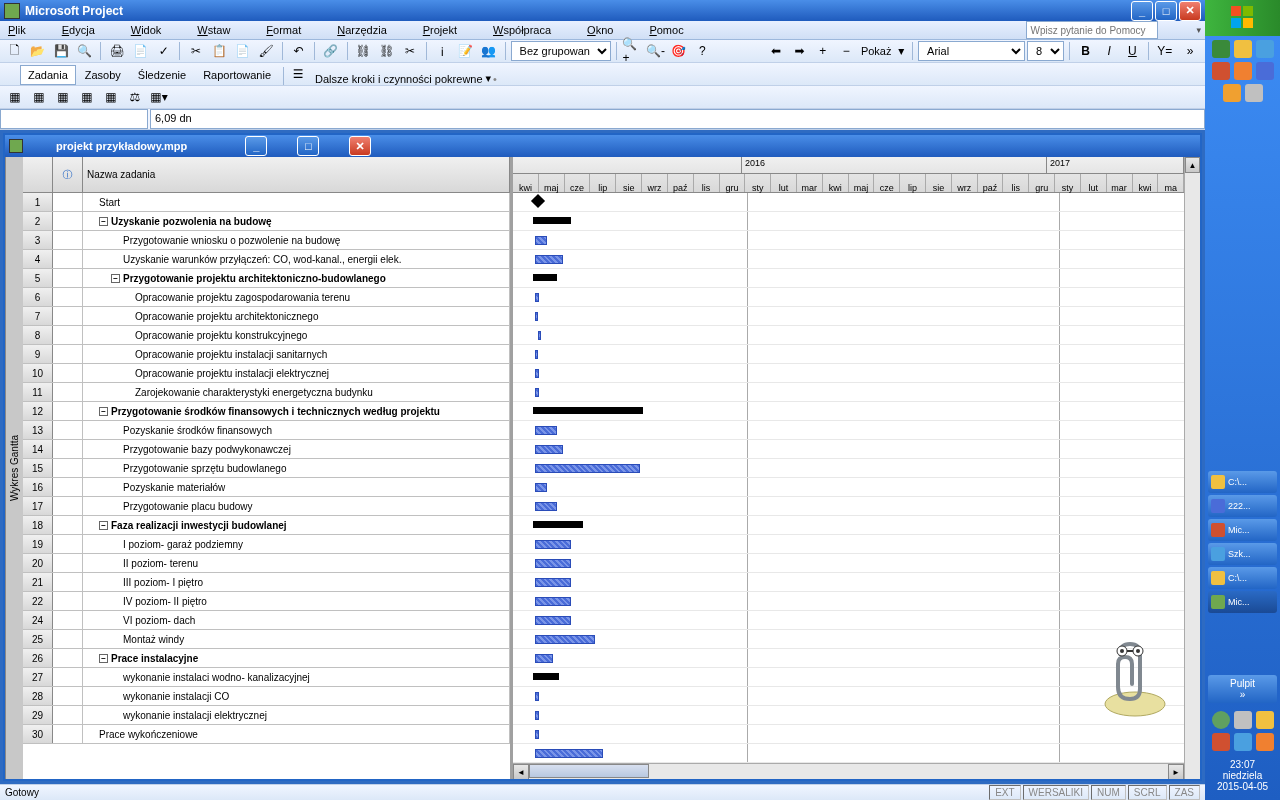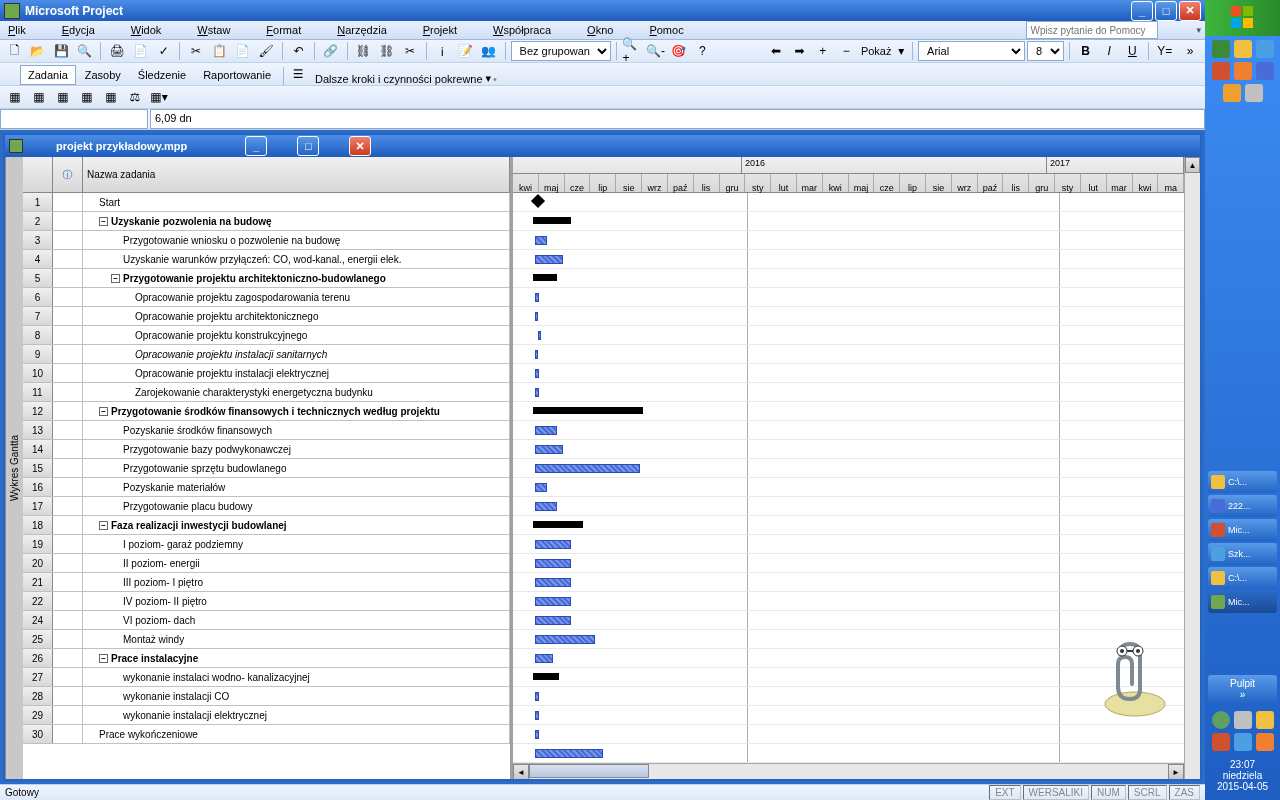--- a/index.html
+++ b/index.html
@@ -261,21 +261,21 @@
             <div class="grow">
               <div class="rnum">8</div>
               <div class="rind"></div>
               <div class="rname" style="padding-left: 52px;">
                 <span>Opracowanie projektu konstrukcyjnego</span>
               </div>
             </div>
             <div class="grow">
               <div class="rnum">9</div>
               <div class="rind"></div>
-              <div class="rname" style="padding-left: 52px; font-style: italic;">
+              <div class="rname" style="padding-left: 52px;">
                 <span>Opracowanie projektu instalacji sanitarnych</span>
               </div>
             </div>
             <div class="grow">
               <div class="rnum">10</div>
               <div class="rind"></div>
               <div class="rname" style="padding-left: 52px;">
                 <span>Opracowanie projektu instalacji elektrycznej</span>
               </div>
             </div>
@@ -341,21 +341,21 @@
               <div class="rnum">19</div>
               <div class="rind"></div>
               <div class="rname" style="padding-left: 40px;">
                 <span>I poziom- garaż podziemny</span>
               </div>
             </div>
             <div class="grow">
               <div class="rnum">20</div>
               <div class="rind"></div>
               <div class="rname" style="padding-left: 40px;">
-                <span>II poziom- energii</span>
+                <span>II poziom- terenu</span>
               </div>
             </div>
             <div class="grow">
               <div class="rnum">21</div>
               <div class="rind"></div>
               <div class="rname" style="padding-left: 40px;">
                 <span>III poziom- I piętro</span>
               </div>
             </div>
             <div class="grow">

